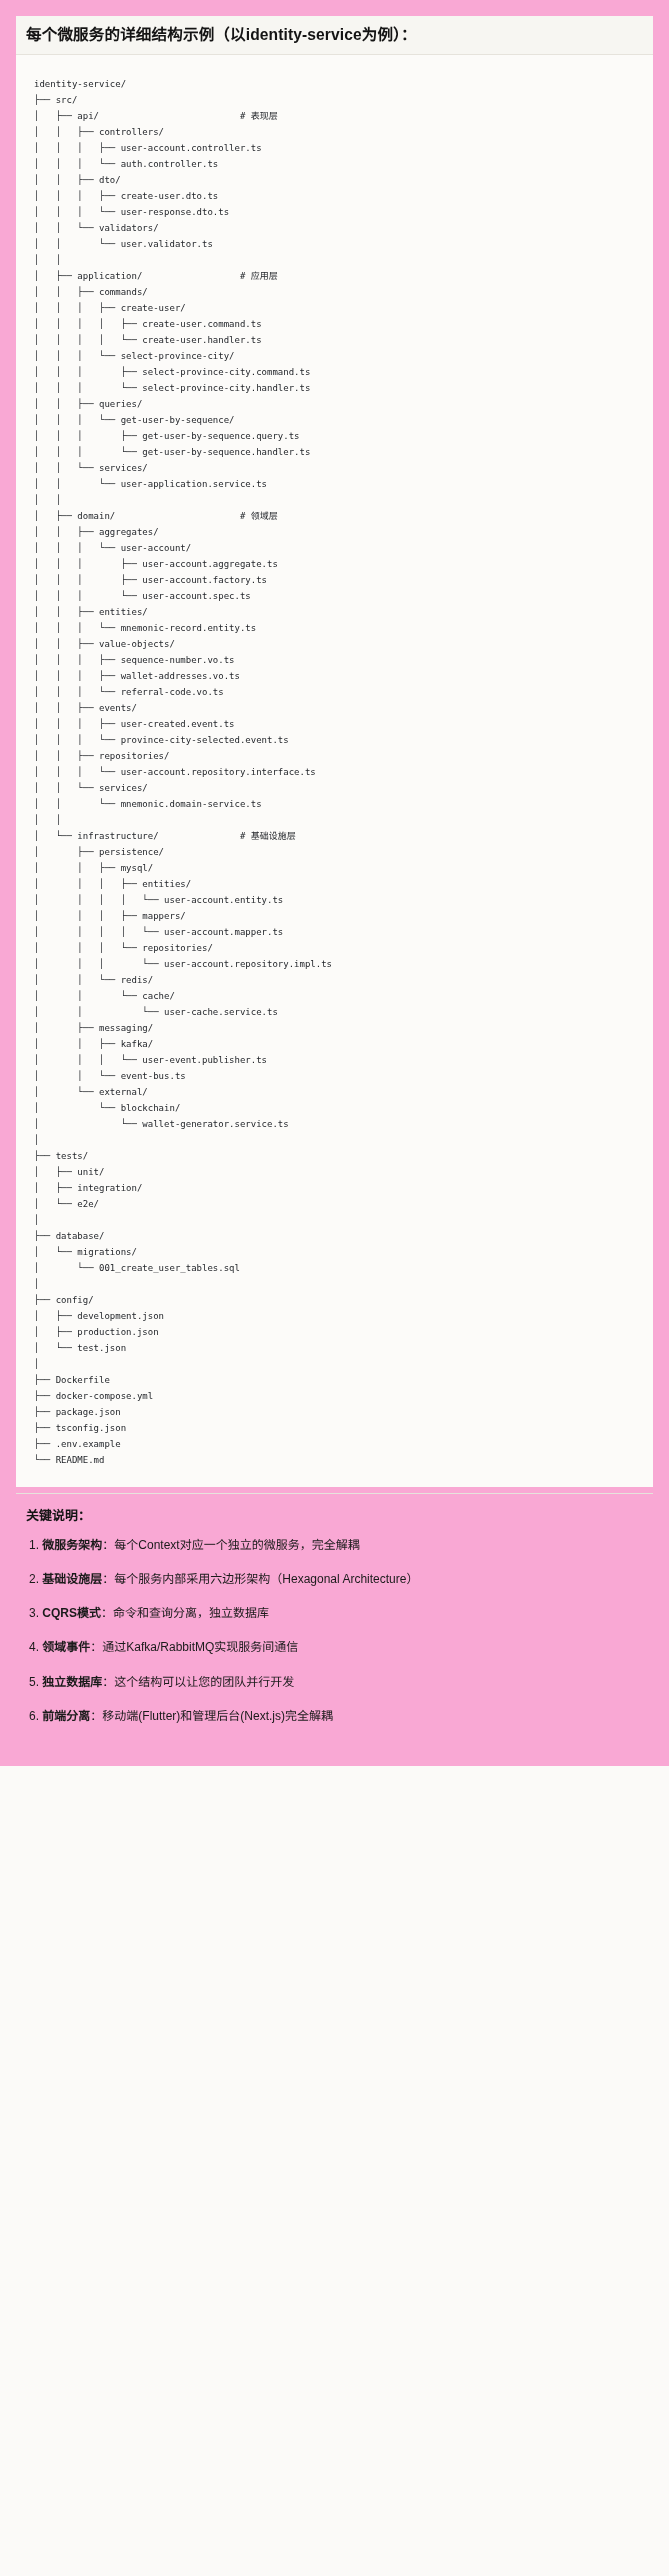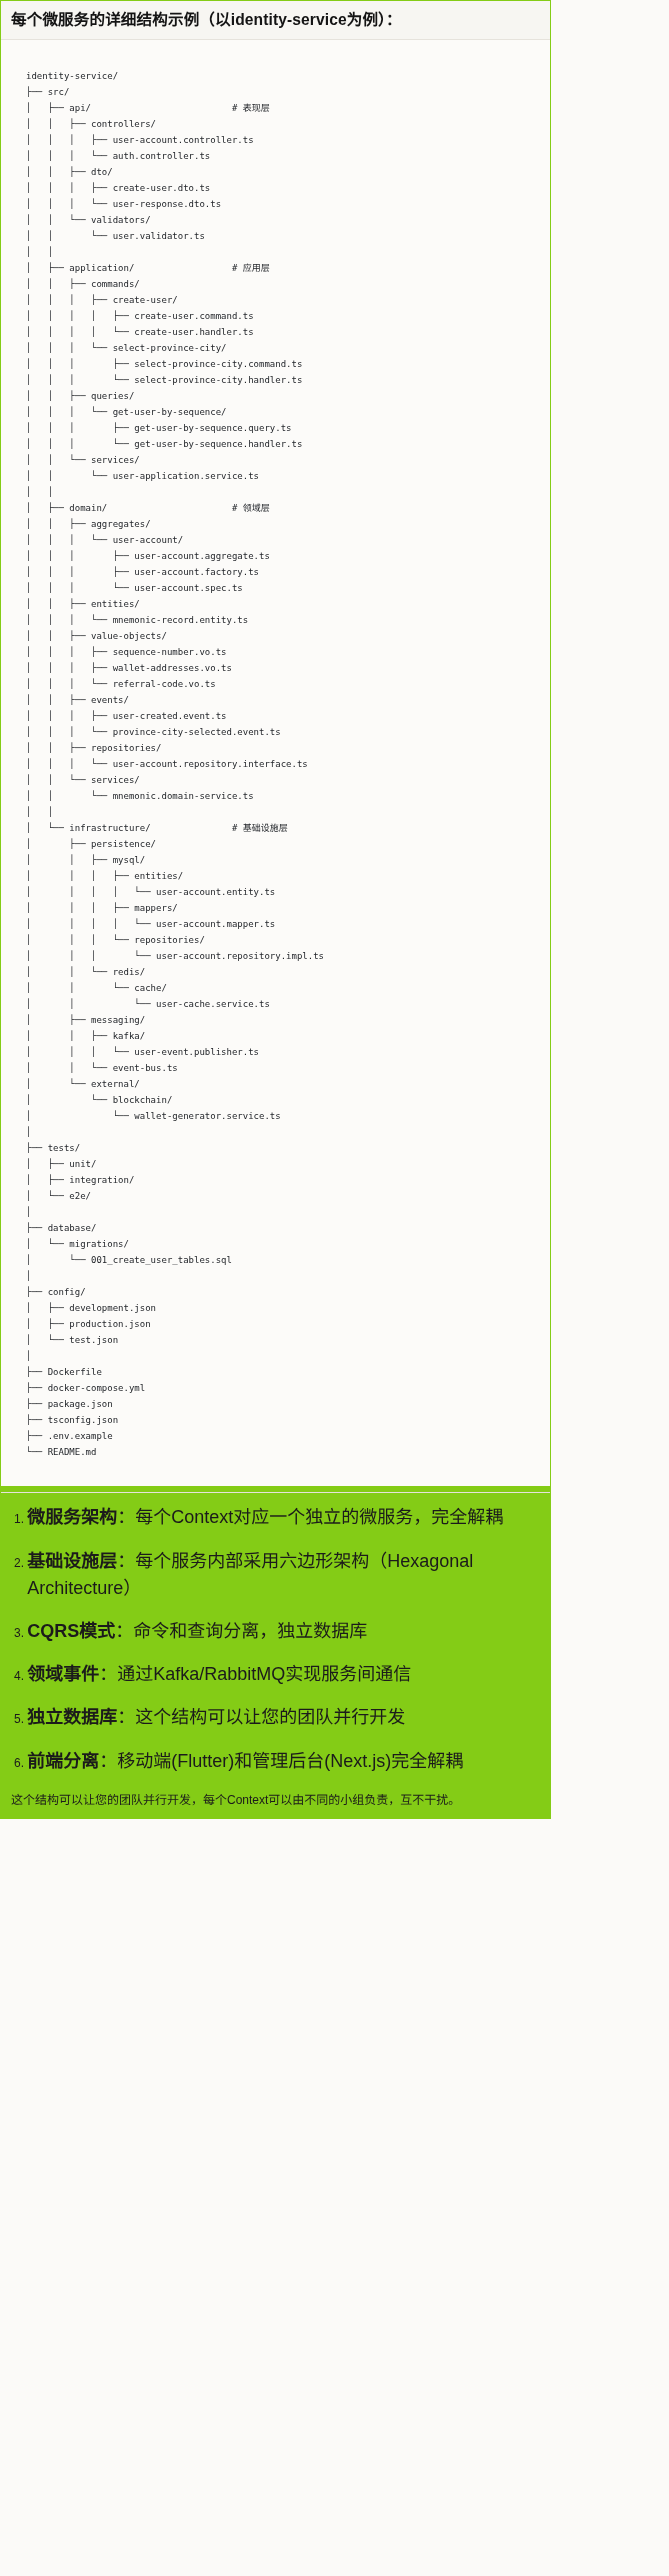--- a/index.html
+++ b/index.html
@@ -8,24 +8,24 @@
     padding: 0;
     background: #fbfaf8;
   }
   body {
     width: 669px;
     font-family: "Liberation Sans", "DejaVu Sans", sans-serif;
     color: #1b1b1b;
     -webkit-font-smoothing: antialiased;
   }
   .page {
-    width: 551px;
-    box-sizing: border-box;
-    background: #84cc16;
-    padding: 1px;
+    width: 669px;
+    box-sizing: border-box;
+    background: #f9a8d4;
+    padding: 16px;
   }
 
   
   .title-band {
     background: #f7f6f2;
     border-bottom: 0.6px solid #e6e3dc;
     padding: 8.8px 10px 10px 10px;
     box-sizing: border-box;
   }
   .page-title {
@@ -37,21 +37,21 @@
     color: #141414;
   }
 
   
   .tree-block {
     background: #fcfbf9;
     padding: 12.5px 10px 11.3px 10px;
     box-sizing: border-box;
   }
   pre.tree {
-    margin: 15px;
+    margin: 8px;
     font-family: "DejaVu Sans Mono", "Liberation Mono", monospace;
     font-size: 9px;
     line-height: 16px;
     color: #23262b;
     white-space: pre;
     tab-size: 4;
     overflow: hidden;
   }
 
   
@@ -72,21 +72,21 @@
     font-size: 13px;
     font-weight: bold;
     color: #141414;
   }
   ol.note-list {
     margin: 0;
     padding: 0 0 0 16.3px;
     list-style: decimal;
   }
   ol.note-list > li {
-    font-size: 18px;
+    font-size: 12px;
     line-height: 1.5;
     margin: 0 0 16.3px 0;
     color: #1b1b1b;
   }
   ol.note-list > li::marker {
     font-size: 12px;
   }
   .note-term {
     font-weight: bold;
   }
@@ -198,20 +198,21 @@
 ├── docker-compose.yml
 ├── package.json
 ├── tsconfig.json
 ├── .env.example
 └── README.md</pre>
   </div>
 
   <hr class="rule">
 
   <div class="notes">
+    <h2 class="notes-title">关键说明：</h2>
 
     <ol class="note-list">
       <li>
         <span class="note-term">微服务架构</span><span class="note-sep">：</span><span class="note-desc">每个Context对应一个独立的微服务，完全解耦</span>
       </li>
       <li>
         <span class="note-term">基础设施层</span><span class="note-sep">：</span><span class="note-desc">每个服务内部采用六边形架构（Hexagonal Architecture）</span>
       </li>
       <li>
         <span class="note-term">CQRS模式</span><span class="note-sep">：</span><span class="note-desc">命令和查询分离，独立数据库</span>
@@ -220,17 +221,16 @@
         <span class="note-term">领域事件</span><span class="note-sep">：</span><span class="note-desc">通过Kafka/RabbitMQ实现服务间通信</span>
       </li>
       <li>
         <span class="note-term">独立数据库</span><span class="note-sep">：</span><span class="note-desc">这个结构可以让您的团队并行开发</span>
       </li>
       <li>
         <span class="note-term">前端分离</span><span class="note-sep">：</span><span class="note-desc">移动端(Flutter)和管理后台(Next.js)完全解耦</span>
       </li>
     </ol>
 
-    <p class="closing">这个结构可以让您的团队并行开发，每个Context可以由不同的小组负责，互不干扰。</p>
   </div>
 
 </div>
 
 
 </body></html>

